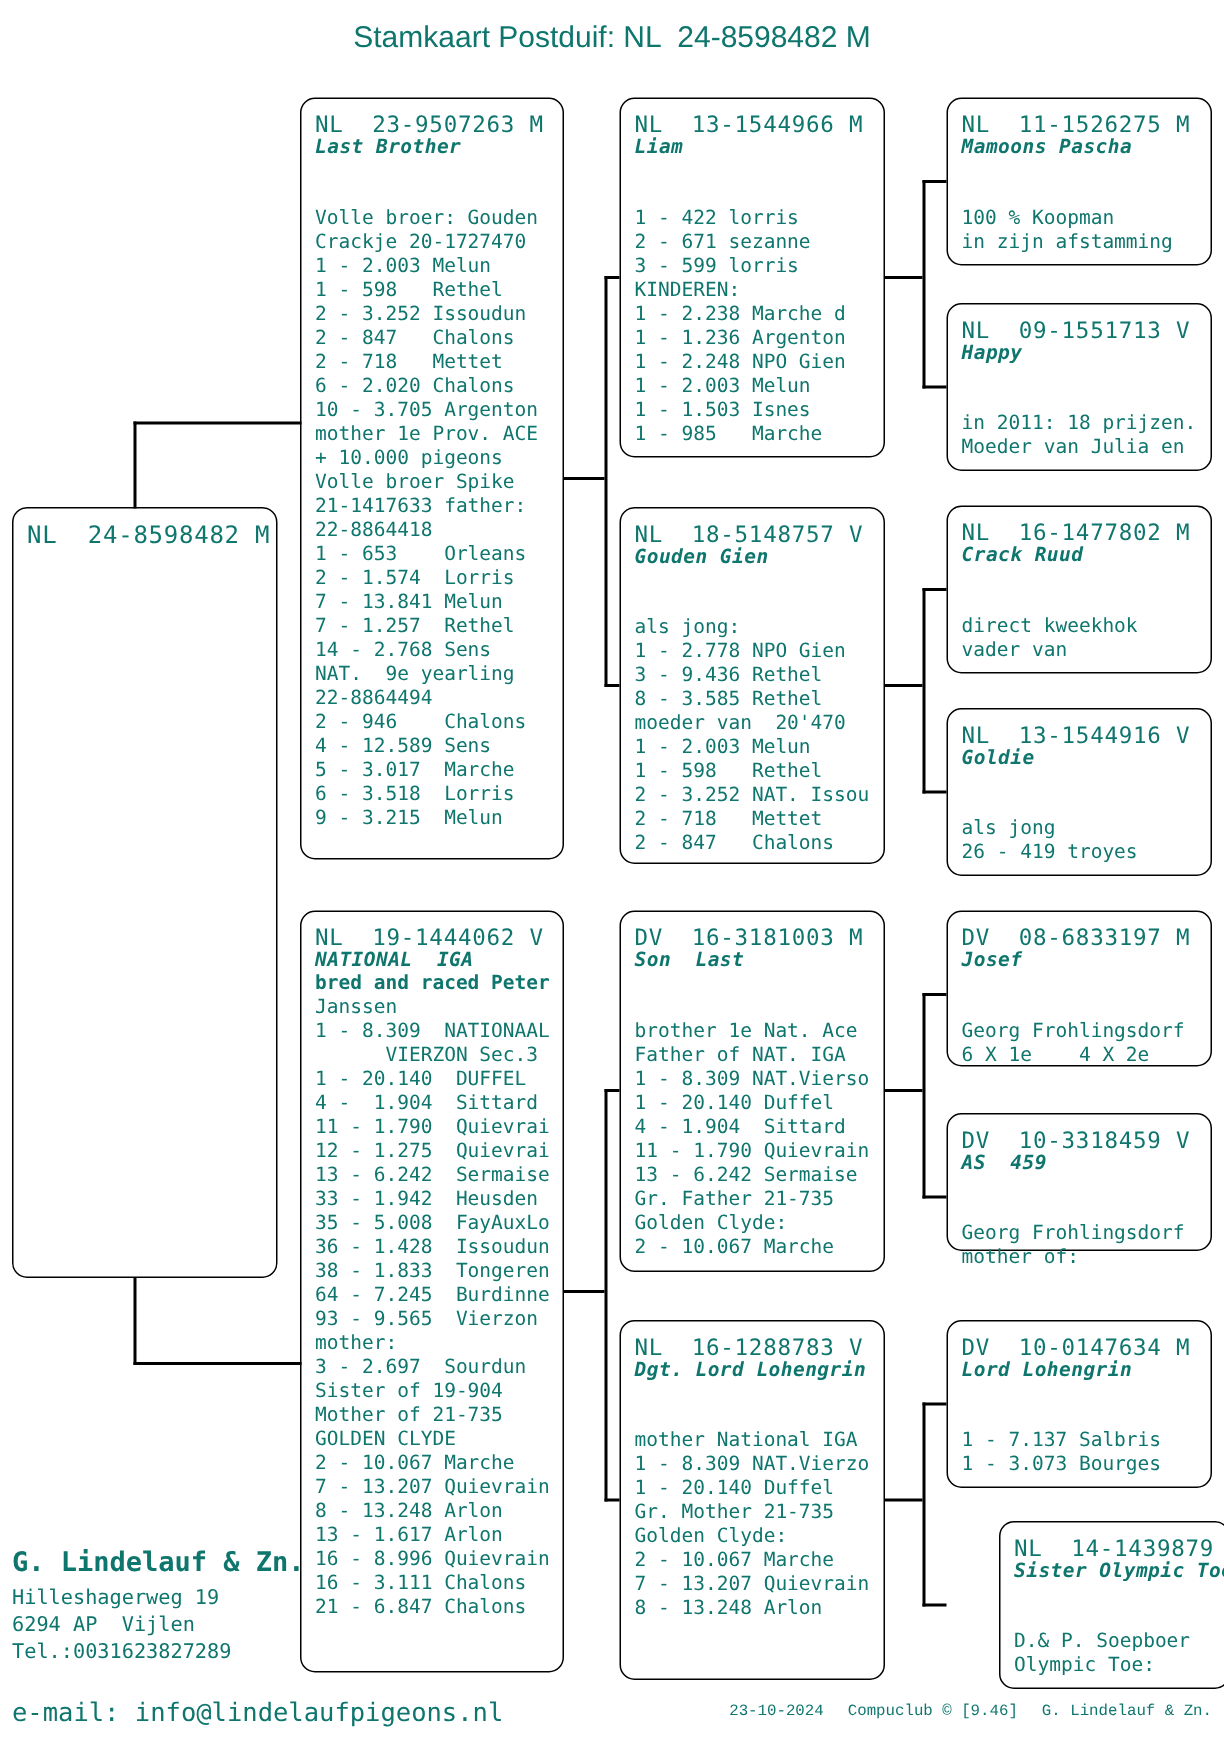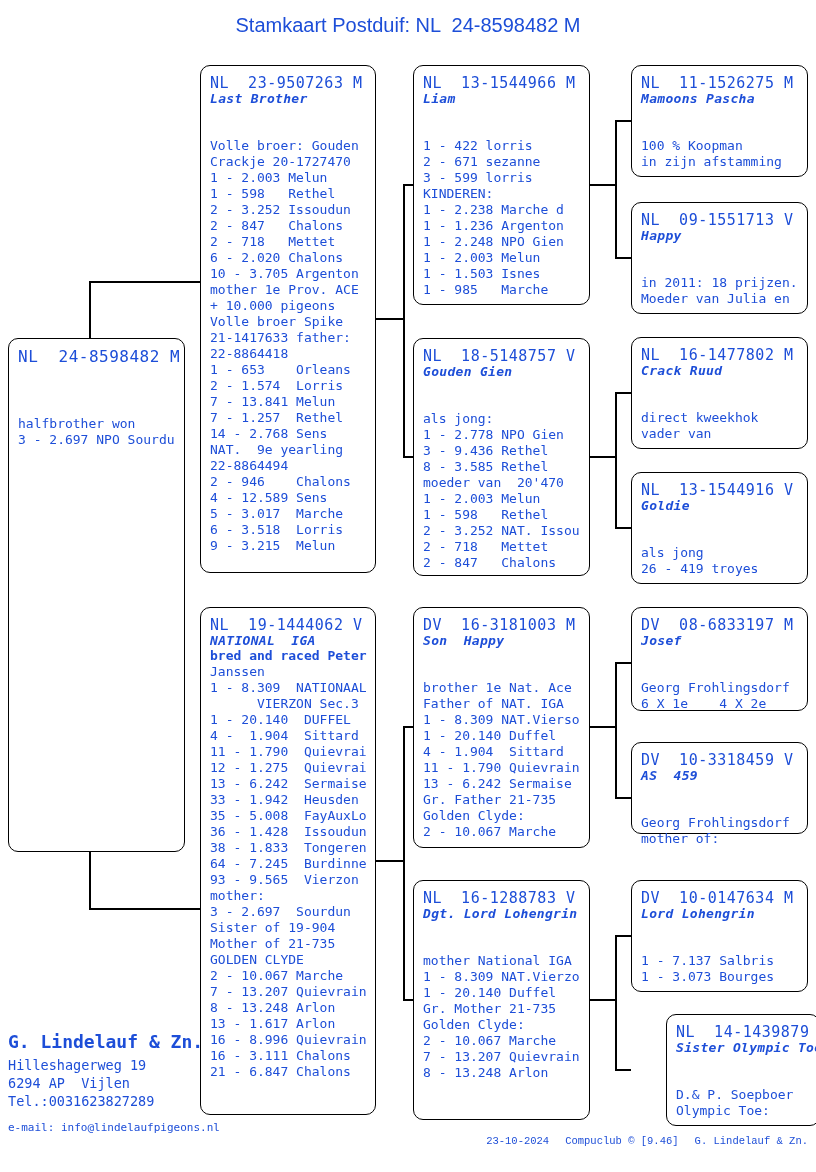--- a/index.html
+++ b/index.html
@@ -1,49 +1,47 @@
 <!DOCTYPE html>
 <html><head>
 <meta charset="utf-8">
 <style>
   html,body{margin:0;padding:0;background:#fff;}
-  .page{position:relative;width:816px;height:1172px;background:#ffffff;color:#1d4ed8;
+  .page{position:relative;width:816px;height:1172px;background:#ffffff;color:#0f766e;
         font-family:"DejaVu Sans Mono",monospace;overflow:hidden;}
   .title{position:absolute;top:14px;left:0;width:816px;text-align:center;
          font-family:"Liberation Sans",sans-serif;font-size:20px;white-space:pre;}
   .box{position:absolute;border:1.5px solid #000;border-radius:10px;background:#fff;
        box-sizing:border-box;}
   .ring{position:absolute;left:9px;top:8px;font-weight:normal;font-size:15px;
         letter-spacing:.5px;white-space:pre;}
   .name{position:absolute;left:9px;top:25px;font-weight:bold;font-style:italic;
         font-size:13px;letter-spacing:.3px;white-space:pre;}
   .body{position:absolute;left:9px;top:72px;font-size:13px;line-height:16px;white-space:pre;}
   .subject .ring{font-size:16px;}
   .subject .body{top:77px;}
   .breeder-line{position:absolute;left:9px;top:40px;font-weight:bold;font-size:13px;white-space:pre;}
   .mother .body{top:56px;}
   .ln{position:absolute;background:#000;}
   .breeder-name{position:absolute;left:8px;top:1031px;font-weight:bold;font-size:18px;white-space:pre;}
   .breeder-text{position:absolute;left:8px;font-size:13.5px;white-space:pre;}
-  .contact-text{position:absolute;left:8px;font-size:11px;white-space:pre;}
+  .contact-text{position:absolute;left:8px;font-size:17px;white-space:pre;margin-top:11px;}
   .footer{position:absolute;top:1135px;right:8px;font-family:"Liberation Mono",monospace;
           font-size:10.5px;white-space:pre;}
   .footer span{margin-left:16px;}
 </style>
 </head>
 <body>
 
 <div class="page">
 
   <div class="title">Stamkaart Postduif: NL  24-8598482 M</div>
 
   <div class="box subject" style="left:8px;top:338px;width:177px;height:514px">
     <div class="ring">NL  24-8598482 M</div>
-    <div class="body">halfbrother won
-3 - 2.697 NPO Sourdu</div>
   </div>
 
   <div class="box" style="left:200px;top:65px;width:176px;height:508px">
     <div class="ring">NL  23-9507263 M</div>
     <div class="name">Last Brother</div>
     <div class="body">Volle broer: Gouden
 Crackje 20-1727470
 1 - 2.003 Melun
 1 - 598   Rethel
 2 - 3.252 Issoudun
@@ -127,21 +125,21 @@
 moeder van  20'470
 1 - 2.003 Melun
 1 - 598   Rethel
 2 - 3.252 NAT. Issou
 2 - 718   Mettet
 2 - 847   Chalons</div>
   </div>
 
   <div class="box" style="left:413px;top:607px;width:177px;height:241px">
     <div class="ring">DV  16-3181003 M</div>
-    <div class="name">Son  Happy</div>
+    <div class="name">Son  Last</div>
     <div class="body">brother 1e Nat. Ace
 Father of NAT. IGA
 1 - 8.309 NAT.Vierso
 1 - 20.140 Duffel
 4 - 1.904  Sittard
 11 - 1.790 Quievrain
 13 - 6.242 Sermaise
 Gr. Father 21-735
 Golden Clyde:
 2 - 10.067 Marche</div>

